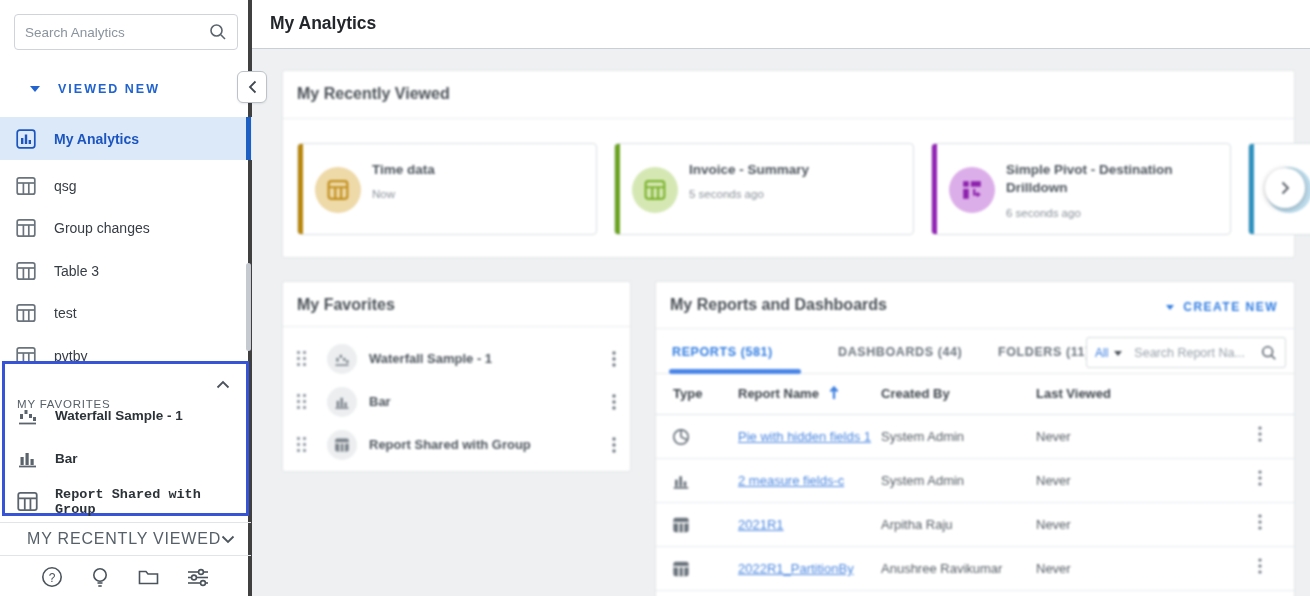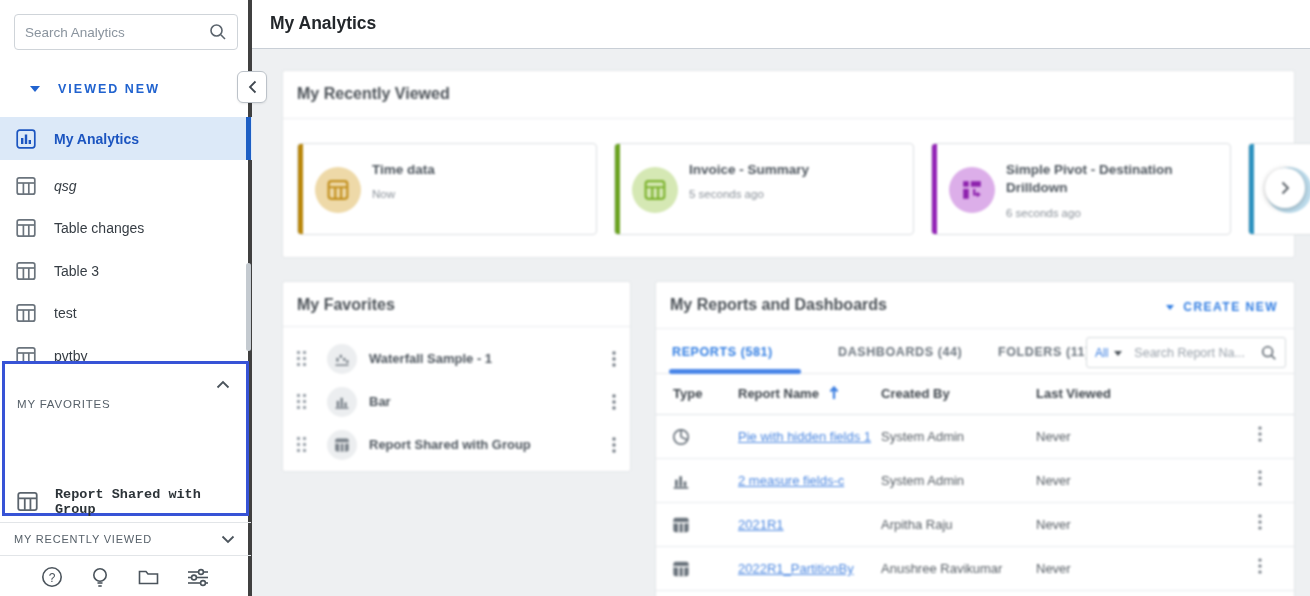--- a/index.html
+++ b/index.html
@@ -33,21 +33,21 @@
     background:#fff; border:3px solid #3753d6; z-index:5; }
   .favhead { position:absolute; left:0; top:6px; width:100%; height:28px;
     display:flex; align-items:center; }
   .favhead .lbl { margin-left:12px; font-size:11.5px; color:#566069; letter-spacing:.8px; flex:1;margin-top:39px; }
   .favitem { position:absolute; left:0; width:241px; height:43px; display:flex; align-items:center; }
   .favitem .ic { margin-left:12px; width:21px; height:21px; flex:none; }
   .favitem .lbl { margin-left:17px; font-size:13.5px; font-weight:600; color:#2c3338; }
   .mrv { position:absolute; left:0; top:522px; width:251px; height:34px;
     border-top:1px solid #e2e5e8; border-bottom:1px solid #e2e5e8;
     display:flex; align-items:center; }
-  .mrv .lbl { margin-left:14px; font-size:11px; color:#566069; letter-spacing:.8px; flex:1; }
+  .mrv .lbl { margin-left:14px; font-size:16px; color:#566069; letter-spacing:.8px; flex:1;text-align:right; }
   .bottombar { position:absolute; left:0; top:557px; width:251px; height:39px;
     display:flex; align-items:center; justify-content:space-around; padding:0 28px; }
 
   
   #topbar { position:absolute; left:252px; top:0; width:1058px; height:49px;
     background:#fff; border-bottom:1px solid #c9cfd6; z-index:3; }
   #pagetitle { position:absolute; left:18px; top:13px; font-size:17.5px;
     font-weight:600; color:#23272b; }
   #collapsebtn { position:absolute; left:237px; top:71px; width:30px; height:32px;
     background:#fff; border:1px solid #bcc2c9; border-radius:6px; z-index:30;
@@ -127,38 +127,38 @@
     <svg class="ic" viewBox="0 0 20 20">
       <rect x="1.2" y="1.2" width="17.6" height="17.6" rx="2.5" fill="none" stroke="#1c55c0" stroke-width="1.7"></rect>
       <rect x="5" y="9" width="2.4" height="6" fill="#1c55c0"></rect>
       <rect x="8.8" y="5.5" width="2.4" height="9.5" fill="#1c55c0"></rect>
       <rect x="12.6" y="11" width="2.4" height="4" fill="#1c55c0"></rect>
     </svg>
     <span class="lbl">My Analytics</span>
     <span class="selbar"></span>
   </div>
 
-  <div class="navitem" style="top:164px;font-style:italic;">
+  <div class="navitem" style="top:164px;">
     <svg class="ic" viewBox="0 0 20 20">
       <rect x="1.2" y="1.8" width="17.6" height="16.4" rx="2" fill="none" stroke="#6b747d" stroke-width="1.7"></rect>
       <line x1="1.2" y1="7" x2="18.8" y2="7" stroke="#6b747d" stroke-width="1.7"></line>
       <line x1="7.4" y1="7" x2="7.4" y2="18" stroke="#6b747d" stroke-width="1.7"></line>
       <line x1="12.8" y1="7" x2="12.8" y2="18" stroke="#6b747d" stroke-width="1.7"></line>
     </svg>
     <span class="lbl">qsg</span>
   </div>
 
   <div class="navitem" style="top:206px;">
     <svg class="ic" viewBox="0 0 20 20">
       <rect x="1.2" y="1.8" width="17.6" height="16.4" rx="2" fill="none" stroke="#6b747d" stroke-width="1.7"></rect>
       <line x1="1.2" y1="7" x2="18.8" y2="7" stroke="#6b747d" stroke-width="1.7"></line>
       <line x1="7.4" y1="7" x2="7.4" y2="18" stroke="#6b747d" stroke-width="1.7"></line>
       <line x1="12.8" y1="7" x2="12.8" y2="18" stroke="#6b747d" stroke-width="1.7"></line>
     </svg>
-    <span class="lbl">Table changes</span>
+    <span class="lbl">Group changes</span>
   </div>
 
   <div class="navitem" style="top:249px;">
     <svg class="ic" viewBox="0 0 20 20">
       <rect x="1.2" y="1.8" width="17.6" height="16.4" rx="2" fill="none" stroke="#6b747d" stroke-width="1.7"></rect>
       <line x1="1.2" y1="7" x2="18.8" y2="7" stroke="#6b747d" stroke-width="1.7"></line>
       <line x1="7.4" y1="7" x2="7.4" y2="18" stroke="#6b747d" stroke-width="1.7"></line>
       <line x1="12.8" y1="7" x2="12.8" y2="18" stroke="#6b747d" stroke-width="1.7"></line>
     </svg>
     <span class="lbl">Table 3</span>
@@ -185,20 +185,39 @@
   </div>
 
   <div class="scrollthumb"></div>
 
   <div class="favpanel">
     <div class="favhead">
       <span class="lbl">MY FAVORITES</span>
       <svg width="14" height="9" viewBox="0 0 14 9" style="margin-right:16px;">
         <polyline points="1.5,7.5 7,2 12.5,7.5" fill="none" stroke="#4b545c" stroke-width="1.8"></polyline>
       </svg>
+    </div>
+    <div class="favitem" style="top:30px;">
+      <svg class="ic" viewBox="0 0 21 21">
+        <line x1="2" y1="18.5" x2="19" y2="18.5" stroke="#5b646d" stroke-width="1.8"></line>
+        <rect x="3" y="9" width="3" height="5" fill="#5b646d"></rect>
+        <rect x="7.5" y="5" width="3" height="4" fill="#5b646d"></rect>
+        <rect x="12" y="9" width="3" height="4" fill="#5b646d"></rect>
+        <rect x="16" y="12" width="3" height="4" fill="#5b646d"></rect>
+      </svg>
+      <span class="lbl">Waterfall Sample - 1</span>
+    </div>
+    <div class="favitem" style="top:73px;">
+      <svg class="ic" viewBox="0 0 21 21">
+        <line x1="2" y1="18.5" x2="19" y2="18.5" stroke="#5b646d" stroke-width="1.8"></line>
+        <rect x="3.5" y="9" width="3.2" height="8" fill="#5b646d"></rect>
+        <rect x="8.5" y="5" width="3.2" height="12" fill="#5b646d"></rect>
+        <rect x="13.5" y="11" width="3.2" height="6" fill="#5b646d"></rect>
+      </svg>
+      <span class="lbl">Bar</span>
     </div>
     <div class="favitem" style="top:116px;font-family:Liberation Mono, monospace;">
       <svg class="ic" viewBox="0 0 20 20">
         <rect x="1.2" y="1.8" width="17.6" height="16.4" rx="2" fill="none" stroke="#5b646d" stroke-width="1.7"></rect>
         <line x1="1.2" y1="7" x2="18.8" y2="7" stroke="#5b646d" stroke-width="1.7"></line>
         <line x1="7.4" y1="7" x2="7.4" y2="18" stroke="#5b646d" stroke-width="1.7"></line>
         <line x1="12.8" y1="7" x2="12.8" y2="18" stroke="#5b646d" stroke-width="1.7"></line>
       </svg>
       <span class="lbl">Report Shared with Group</span>
     </div>

